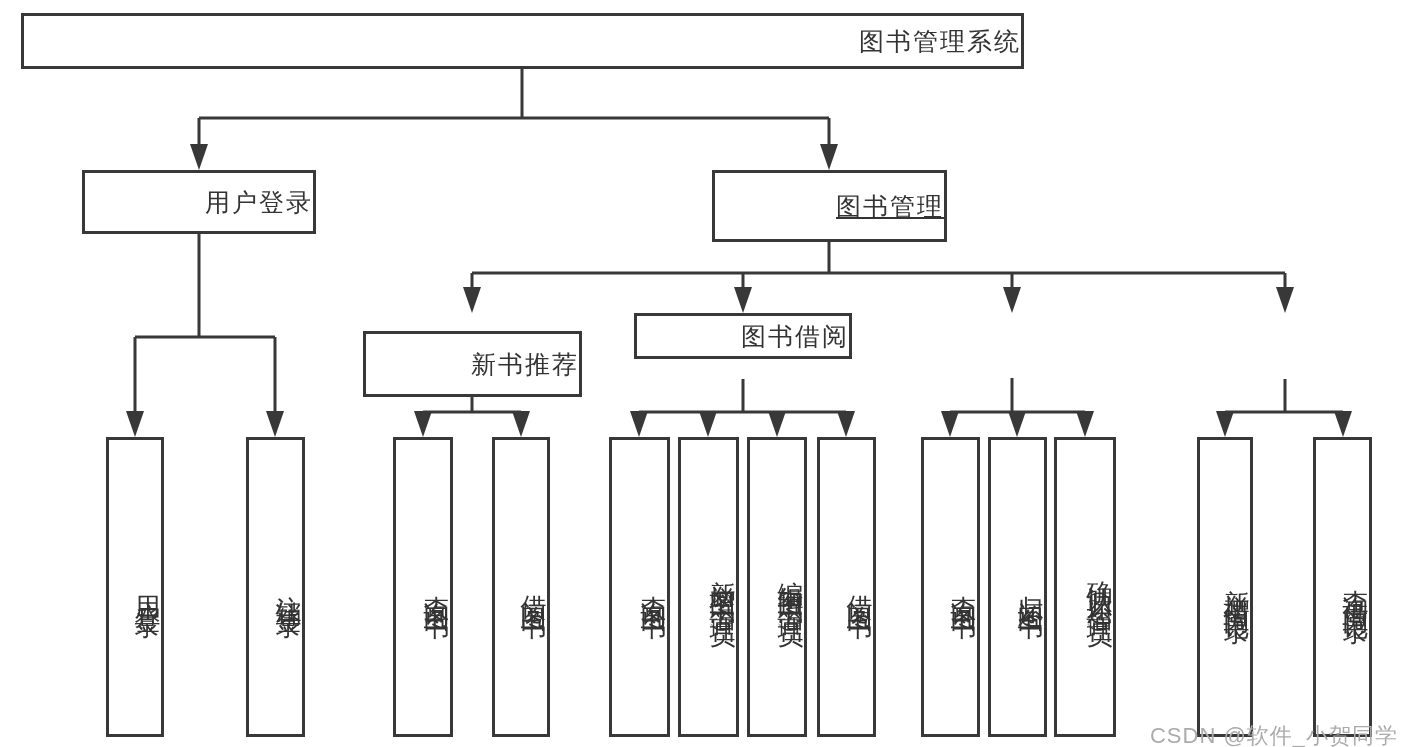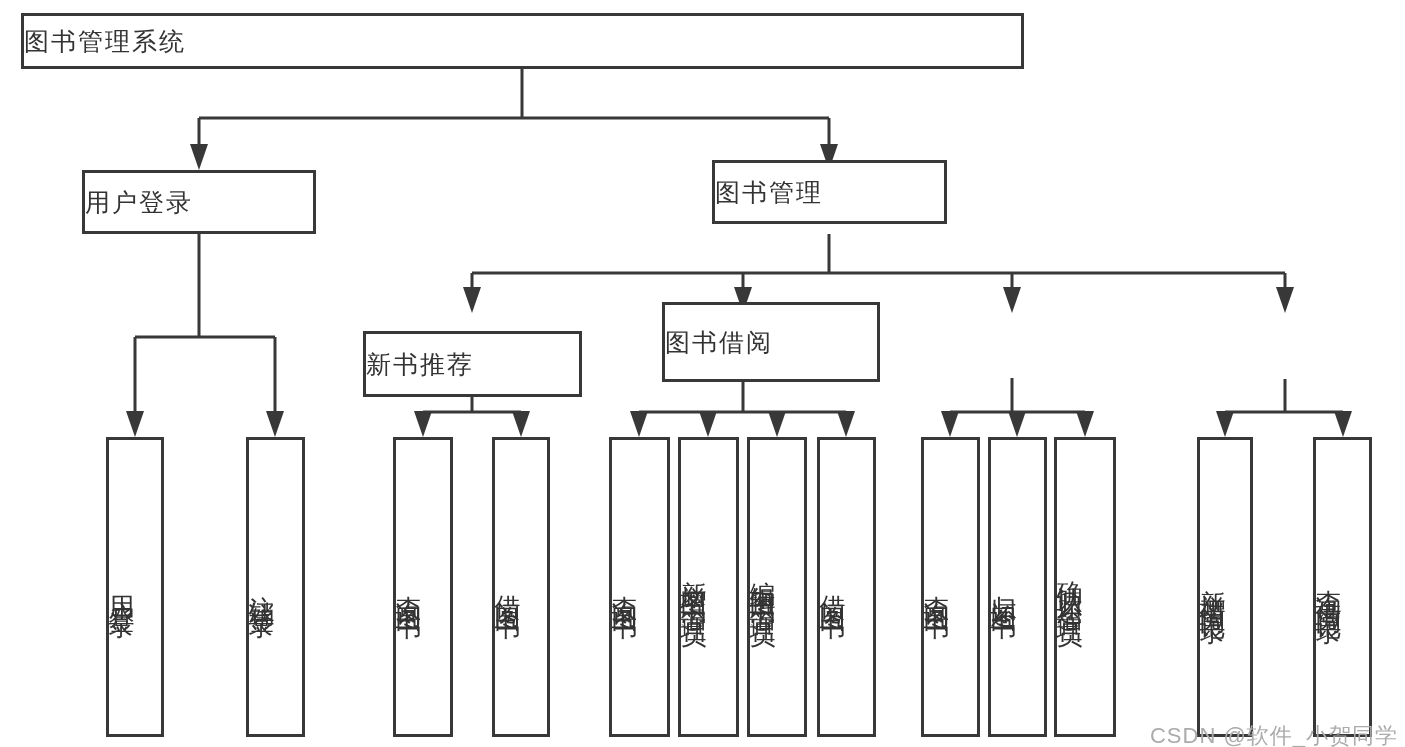--- a/index.html
+++ b/index.html
@@ -17,21 +17,21 @@
     width: 1405px; height: 747px;
     z-index: 1;
   }
   .node {
     position: absolute;
     box-sizing: border-box;
     background: #ffffff;
     border: 3px solid #383838;
     display: flex;
     align-items: center;
-    justify-content: flex-start;
+    justify-content: flex-end;
     color: #333333;
     font-size: 25px;
     z-index: 2;
   }
   .node .hlabel {
     letter-spacing: 2px;
     white-space: nowrap;
   }
   .node .vlabel {
     writing-mode: vertical-rl;
@@ -90,28 +90,28 @@
     </g>
   </svg>
 
   <div class="node" style="left:21px; top:13px; width:1003px; height:56px;">
     <span class="hlabel">图书管理系统</span>
   </div>
 
   <div class="node" style="left:82px; top:170px; width:234px; height:64px;">
     <span class="hlabel">用户登录</span>
   </div>
-  <div class="node" style="left:712px; top:160px; width:235px; height:64px;">
+  <div class="node" style="left:712px; top:170px; width:235px; height:72px;text-decoration:underline;">
     <span class="hlabel">图书管理</span>
   </div>
 
   <div class="node" style="left:363px; top:331px; width:219px; height:66px;">
     <span class="hlabel">新书推荐</span>
   </div>
-  <div class="node" style="left:634px; top:302px; width:218px; height:80px;margin-left:28px;">
+  <div class="node" style="left:634px; top:313px; width:218px; height:46px;">
     <span class="hlabel">图书借阅</span>
   </div>
 
   <div class="node" style="left:106px; top:437px; width:58px; height:300px;">
     <span class="vlabel">用户登录</span>
   </div>
   <div class="node" style="left:246px; top:437px; width:59px; height:300px;">
     <span class="vlabel">注销登录</span>
   </div>
 

